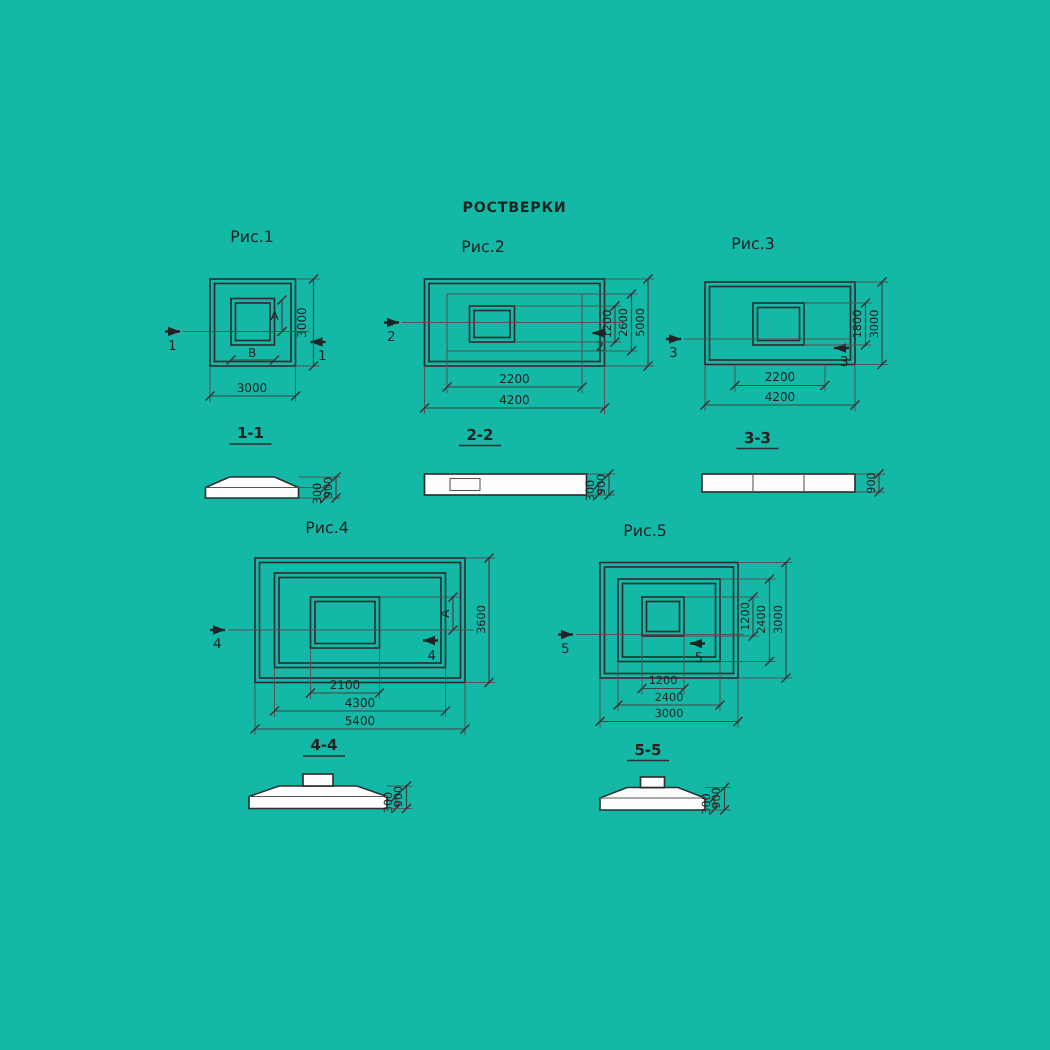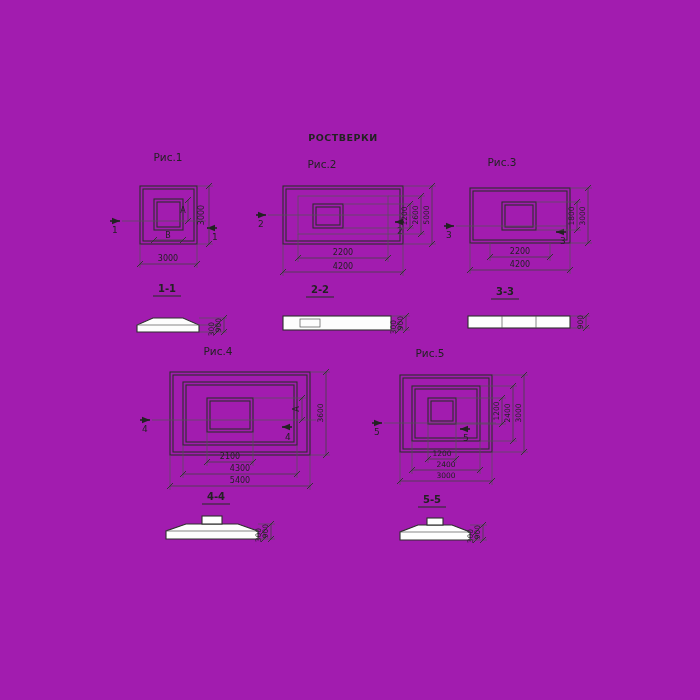--- a/index.html
+++ b/index.html
@@ -1,16 +1,16 @@
 <!DOCTYPE html>
 <html><head>
 <meta charset="utf-8">
 <style>
   html,body{margin:0;padding:0;background:#fff;}
-  #page{width:700px;height:700px;position:relative;background:#a21caf;overflow:hidden;}
+  #page{width:700px;height:700px;position:relative;background:#14b8a6;overflow:hidden;}
   svg{position:absolute;left:0;top:0;}
   svg text{font-family:"DejaVu Sans",sans-serif;fill:#222;}
   .t11{font-size:10.5px;}
   .t10b{font-size:10px;font-weight:bold;}
   .t9b{font-size:9.5px;font-weight:bold;letter-spacing:0.5px;}
   .t9{font-size:9px;}
   .t8{font-size:8px;}
   .t7{font-size:7.5px;}
   .ln{stroke:#2e2e2e;stroke-width:1.1;fill:none;}
   .lnf{stroke:#2e2e2e;stroke-width:1.1;fill:#fdfdfd;}

